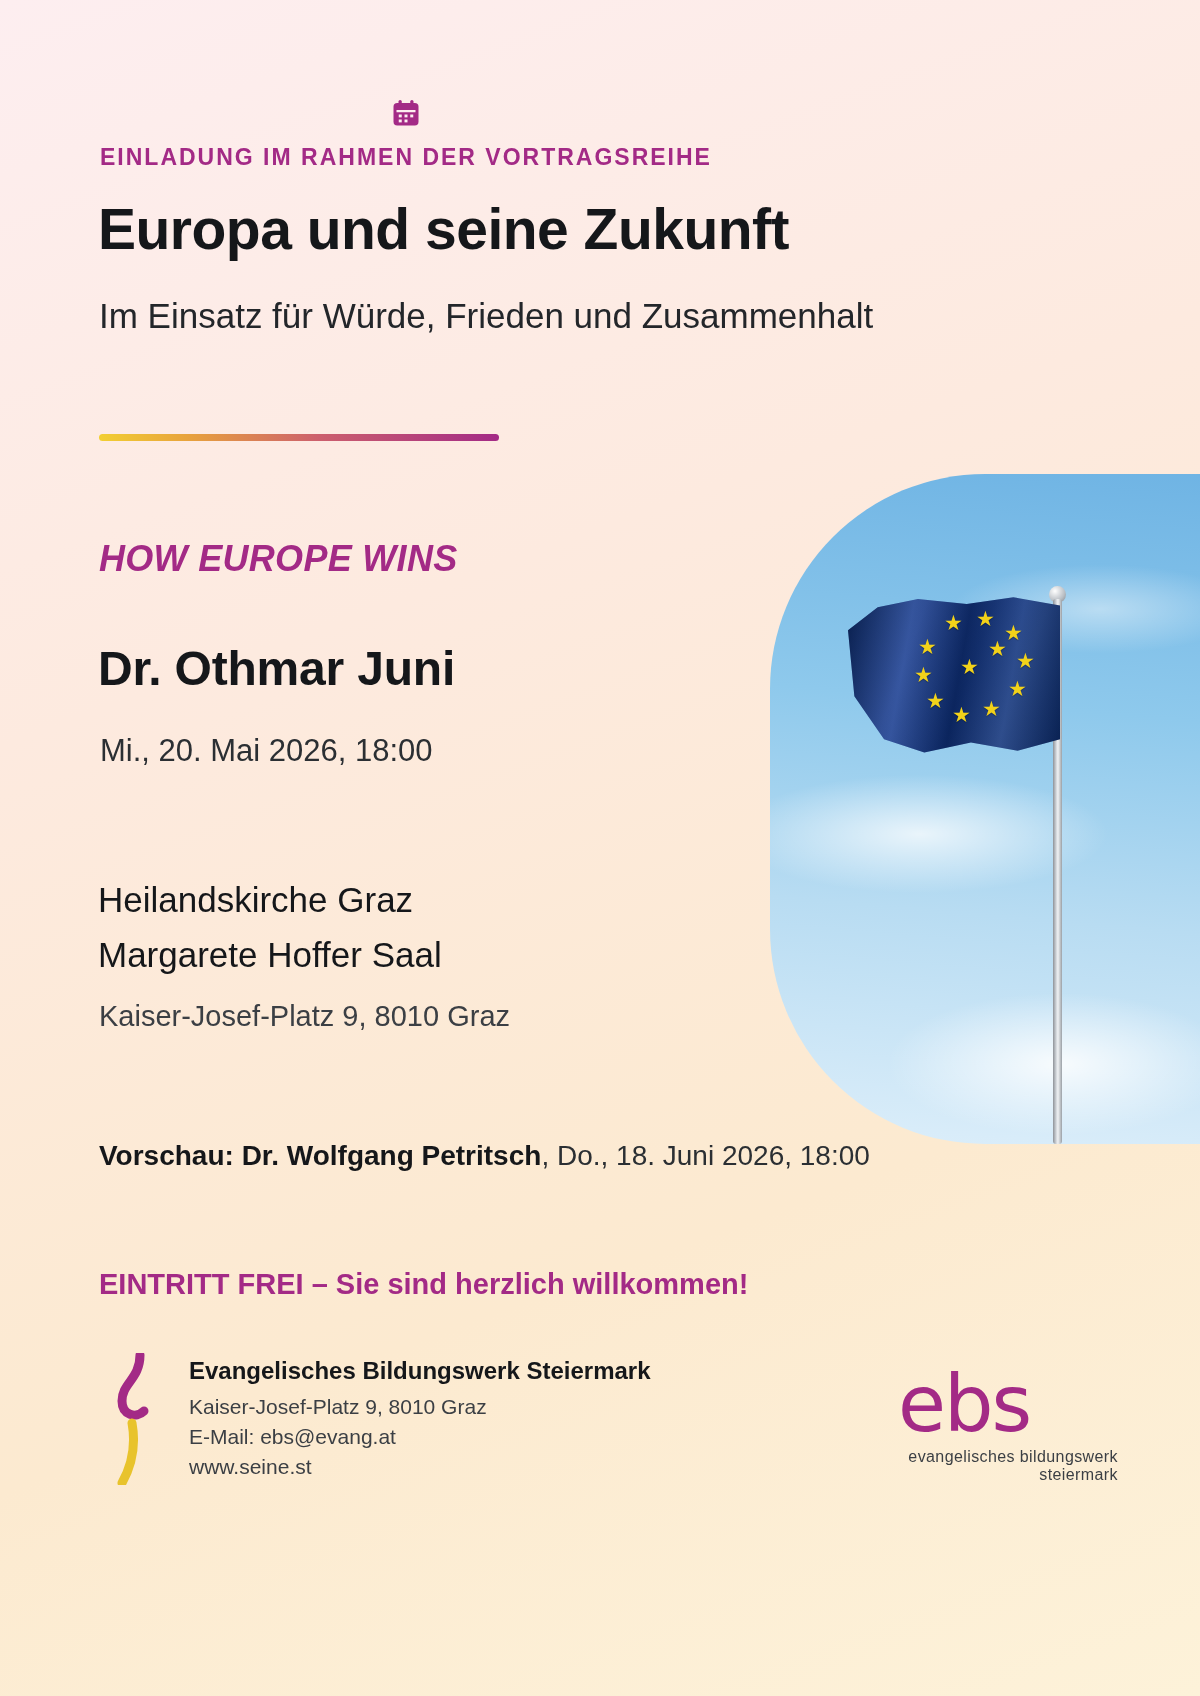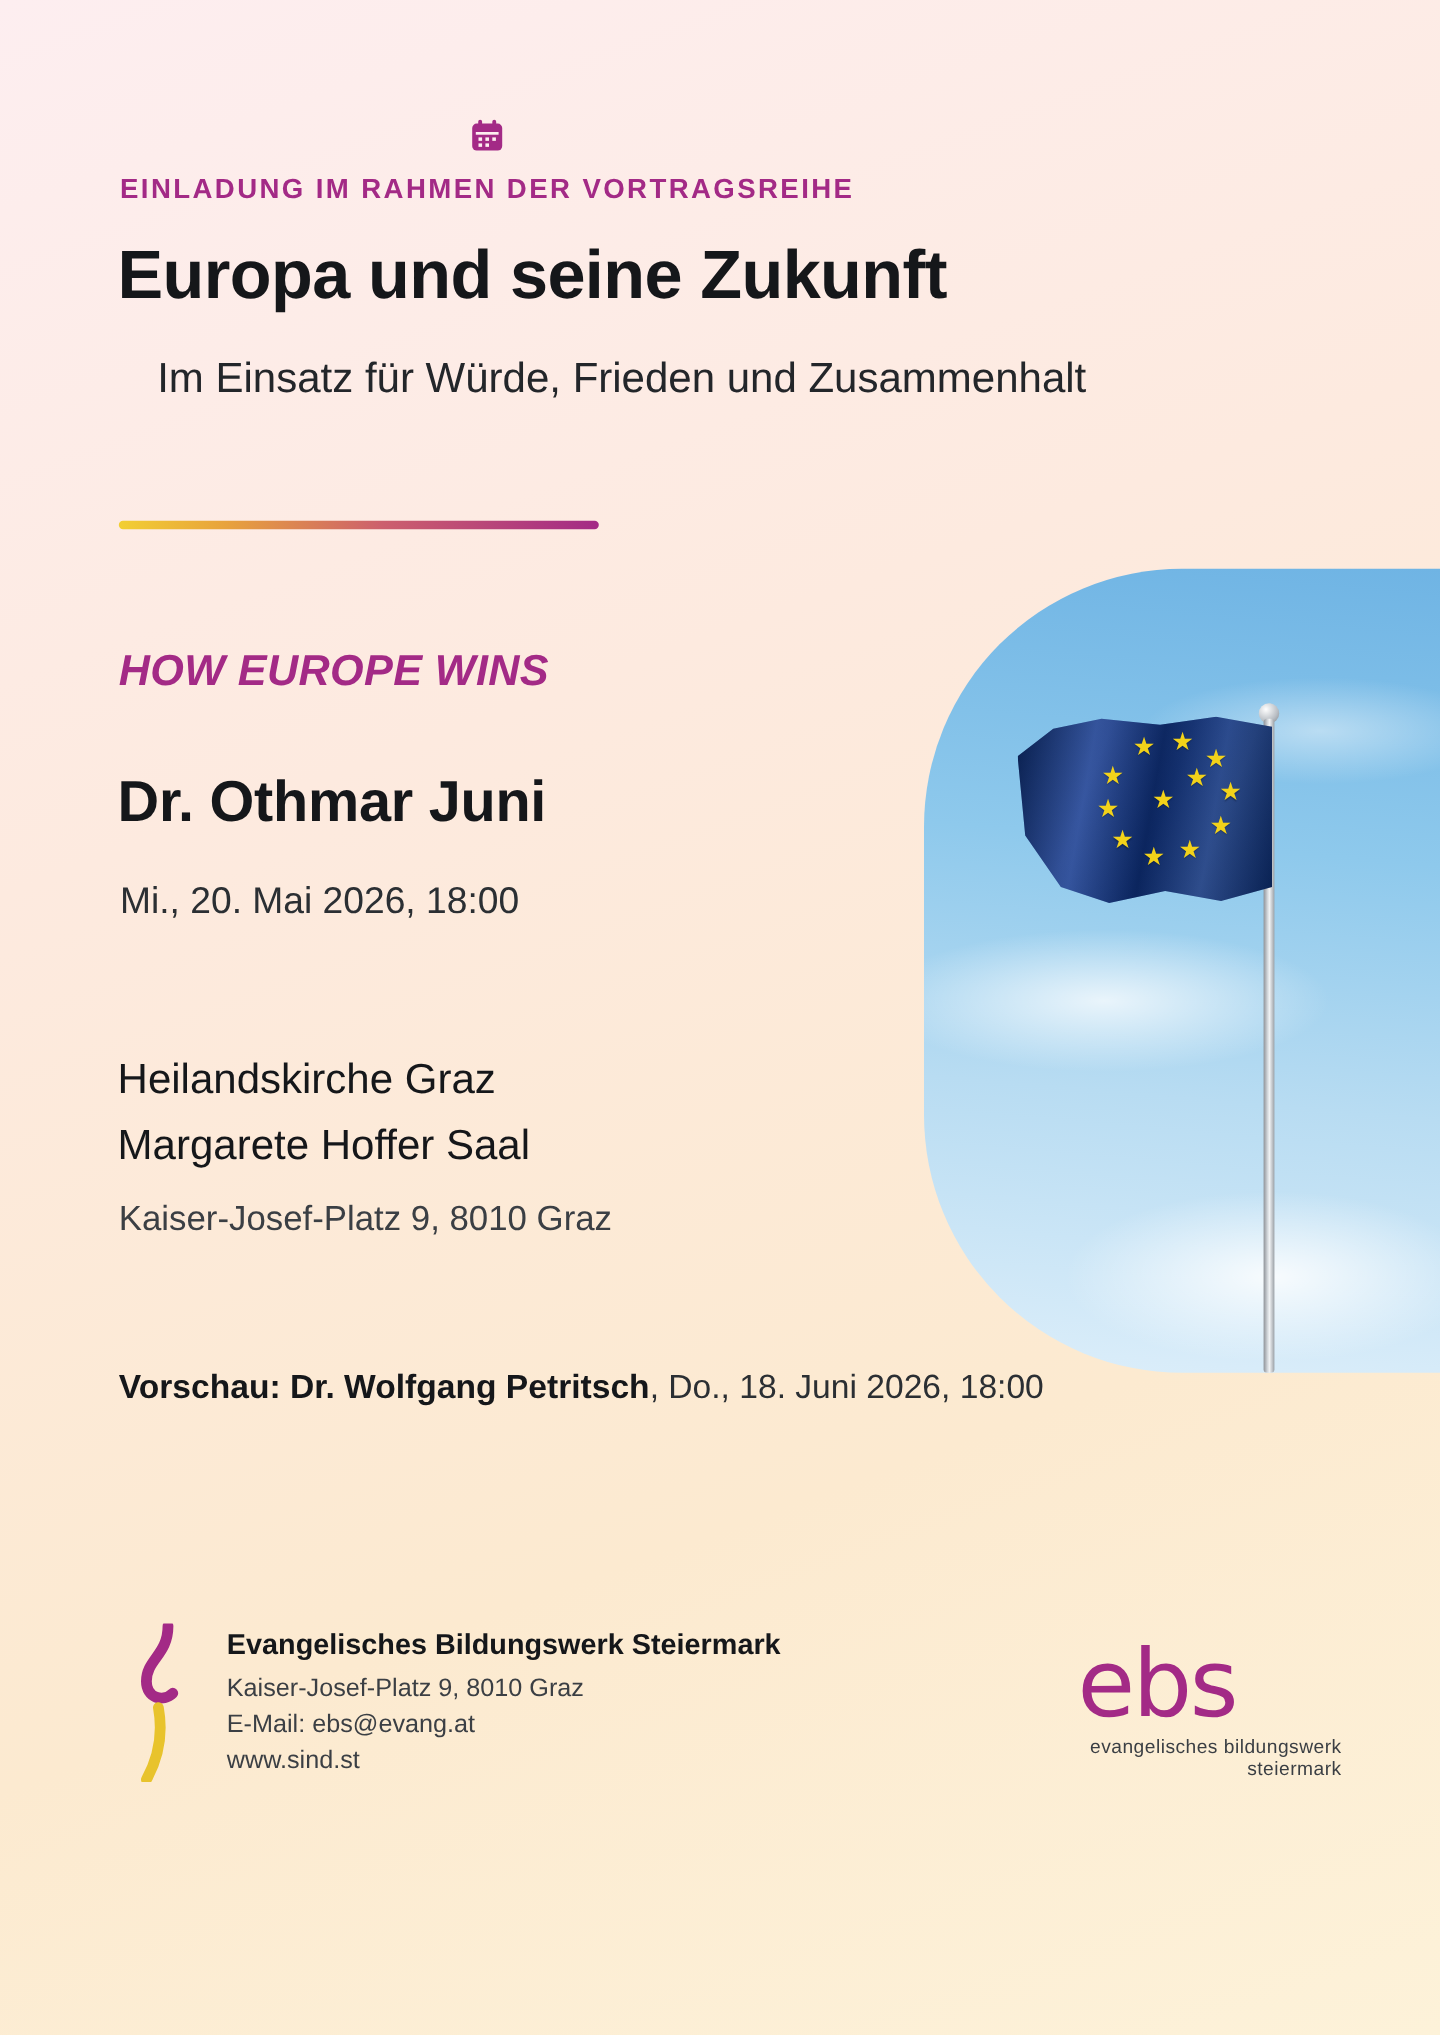--- a/index.html
+++ b/index.html
@@ -134,21 +134,20 @@
     white-space: nowrap;
   }
   .subtitle {
     position: absolute;
     left: 99px;
     top: 296px;
     font-size: 35px;
     font-weight: normal;
     color: #23262a;
     white-space: nowrap;
-    margin-left: 32px;
   }
 
   .rule {
     position: absolute;
     left: 99px;
     top: 434px;
     width: 400px;
     height: 7px;
     border-radius: 4px;
     background: linear-gradient(90deg, #f2cf33 0%, #e8a33c 22%, #cc5f6d 55%, #a32a86 100%);
@@ -343,34 +342,35 @@
   <div class="datetime">Mi., 20. Mai 2026, 18:00</div>
 
   <div class="venue1">Heilandskirche Graz</div>
   <div class="venue2">Margarete Hoffer Saal</div>
   <div class="address">Kaiser-Josef-Platz 9, 8010 Graz</div>
 
   <div class="preview">
     <b>Vorschau: Dr. Wolfgang Petritsch</b><span>, Do., 18. Juni 2026, 18:00</span>
   </div>
 
+  <div class="free">EINTRITT FREI – Sie sind herzlich willkommen!</div>
 
   
   <span>
     <svg class="ebs-mark" viewBox="0 0 52 132" aria-hidden="true">
       <path d="M30 2 C30 26 12 30 12 48 C12 62 26 66 34 58" fill="none" stroke="#a32a86" stroke-width="9" stroke-linecap="round"></path>
       <path d="M22 70 C26 92 22 112 12 130" fill="none" stroke="#e8c32c" stroke-width="9" stroke-linecap="round"></path>
     </svg>
   </span>
 
   <div class="footer-org">Evangelisches Bildungswerk Steiermark</div>
   <div class="footer-lines">
     <div>Kaiser-Josef-Platz 9, 8010 Graz</div>
     <div>E-Mail: ebs@evang.at</div>
-    <div>www.sind.st</div>
+    <div>www.seine.st</div>
   </div>
 
   <div class="ebs-logo">
     <div class="word">ebs</div>
     <div class="sub1">evangelisches bildungswerk</div>
     <div class="sub2">steiermark</div>
   </div>
 
 </div>
 

